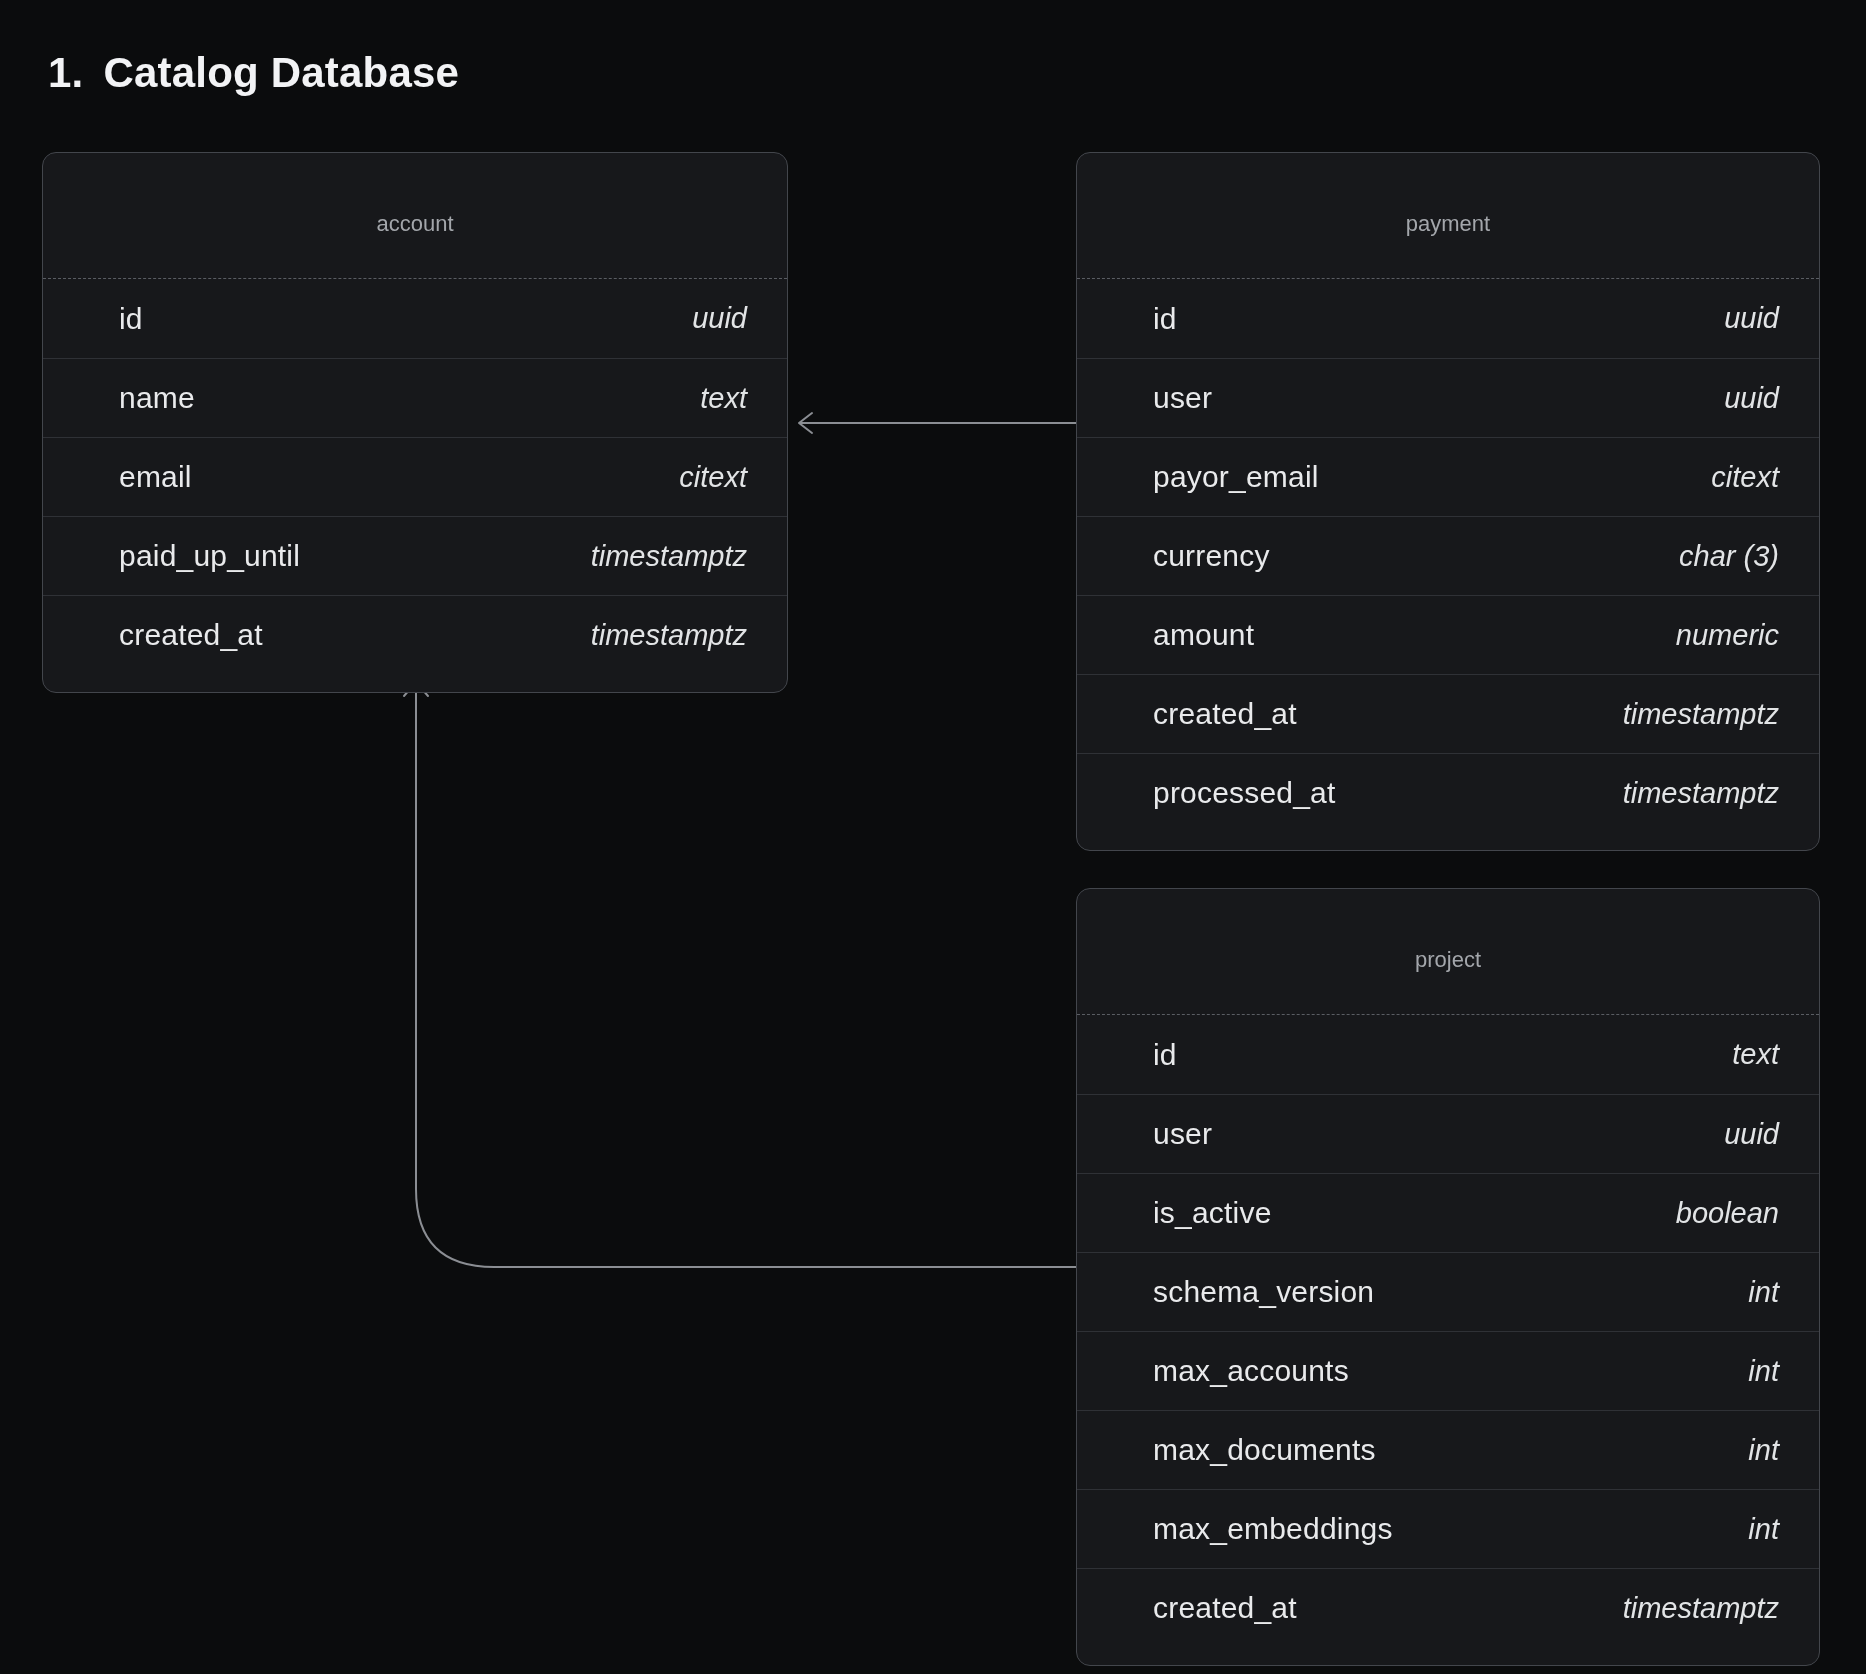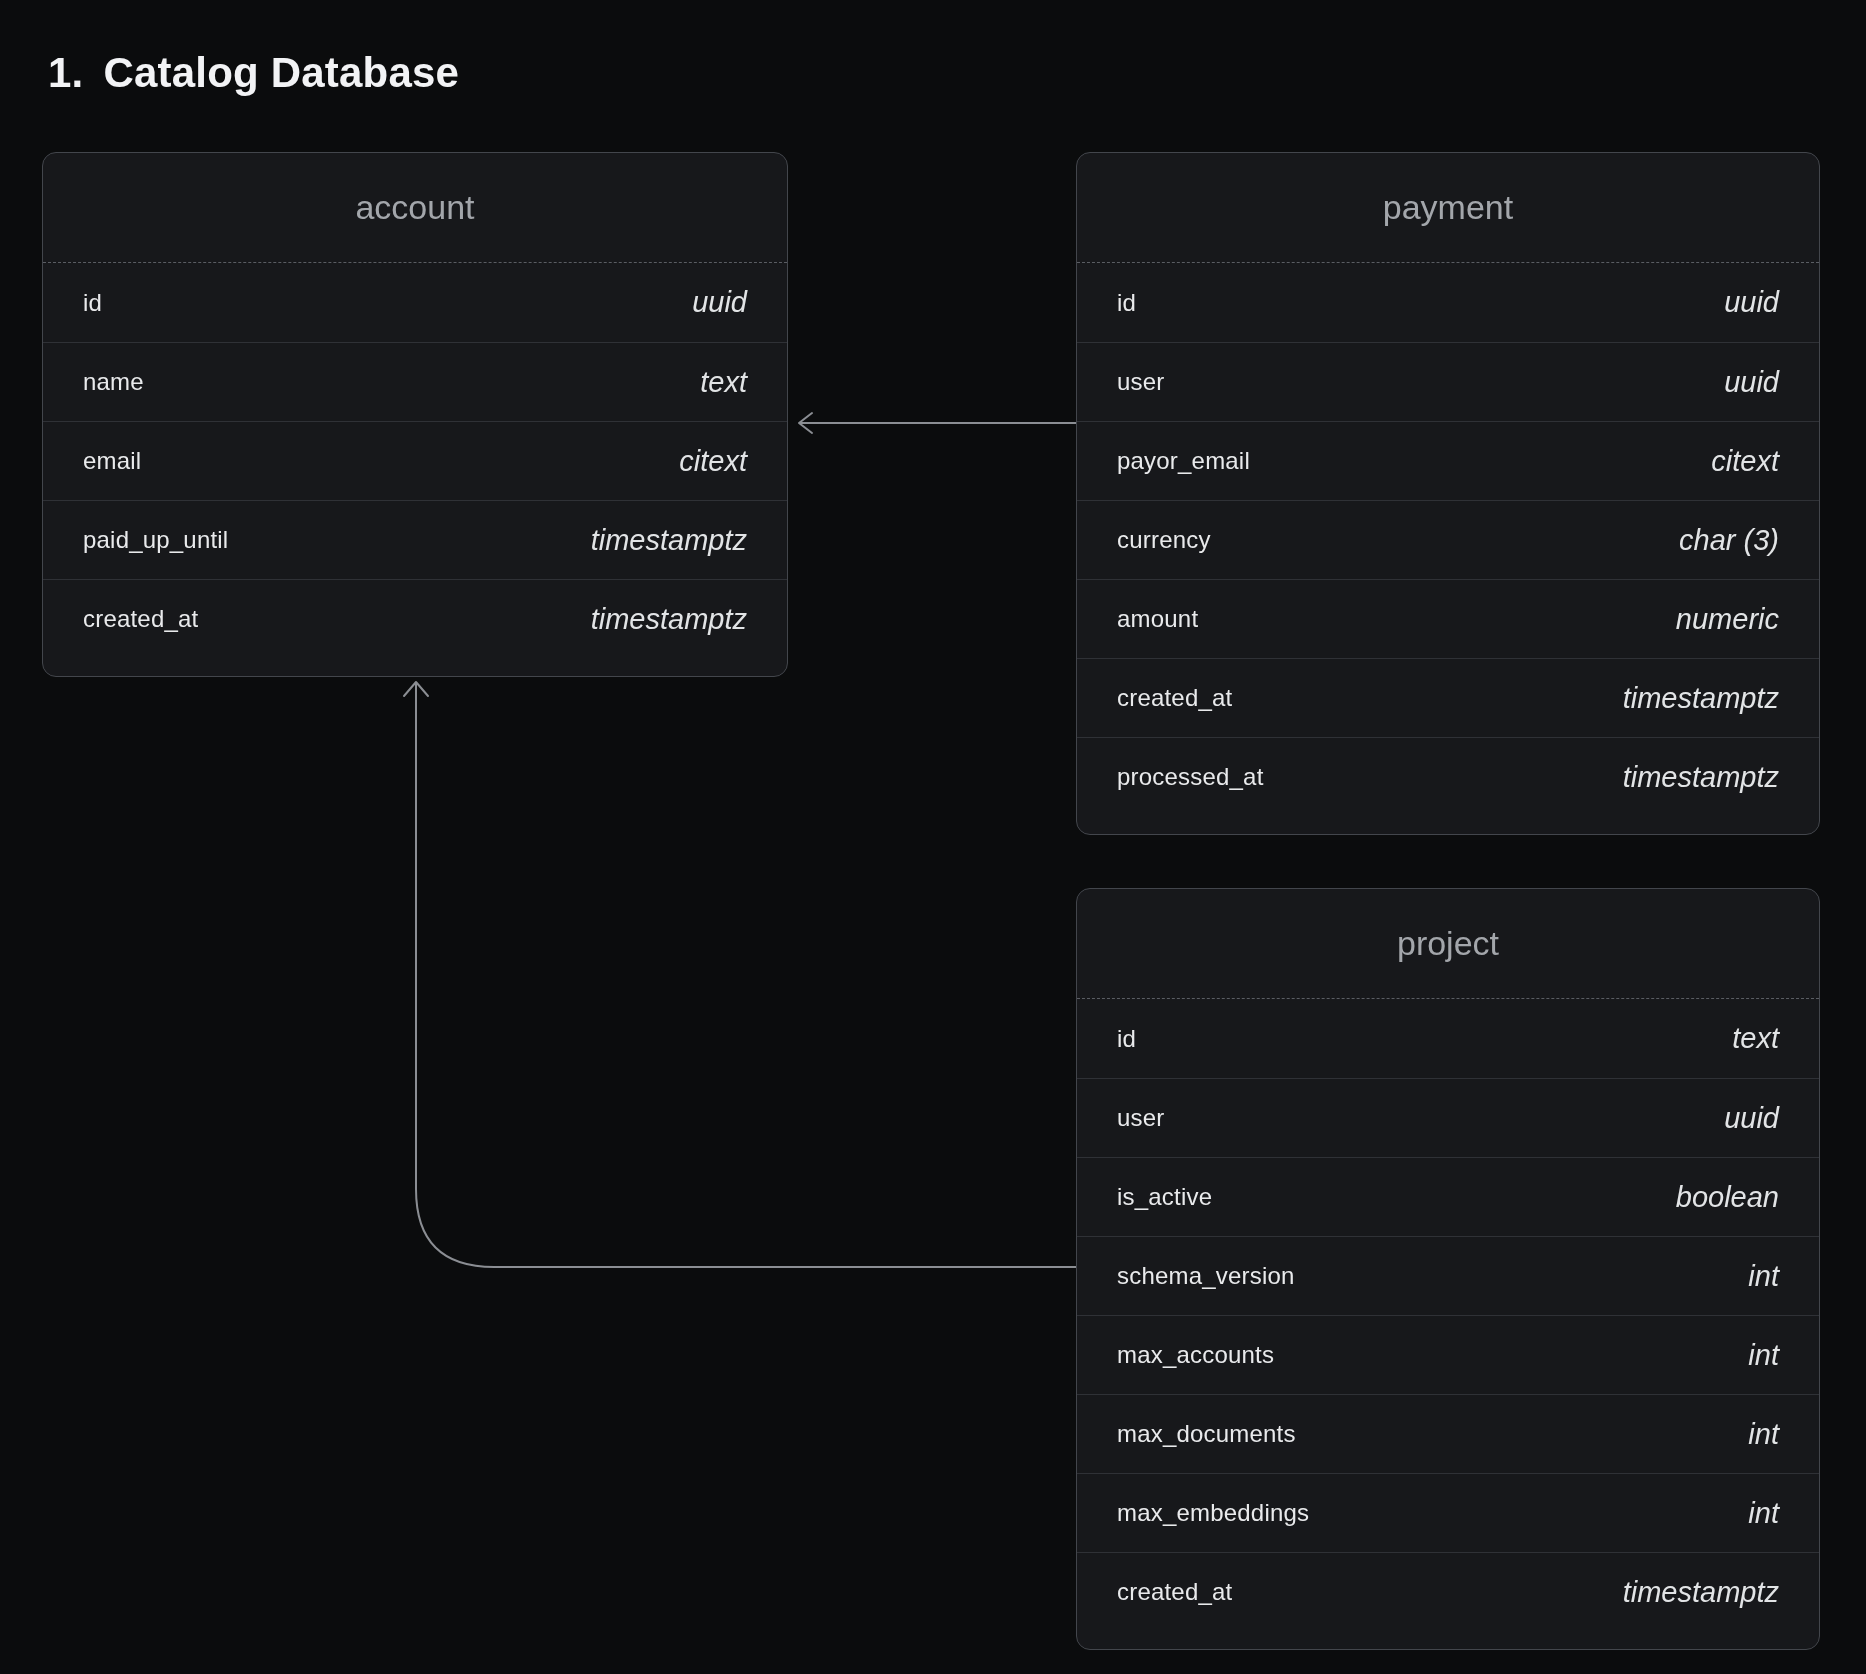--- a/index.html
+++ b/index.html
@@ -58,38 +58,40 @@
     border:1.5px solid var(--card-border);
     border-radius:14px;
     padding-bottom:18px;
     overflow:hidden;
   }
   .table-card header{
     height:110px;
     display:flex;
     align-items:center;
     justify-content:center;
-    font-size:34px;
+    font-size:22px;
     color:var(--header-text);
     border-bottom:1px dashed var(--dashed-separator);
     box-sizing:border-box;
+    margin-top:16px;
   }
   .row{
     height:79px;
     display:flex;
     align-items:center;
     justify-content:space-between;
     padding:0 40px;
     box-sizing:border-box;
   }
   .row + .row{border-top:1px solid var(--row-separator);}
   .col-name{
-    font-size:24px;
+    font-size:30px;
     color:var(--column-text);
     letter-spacing:.2px;
+    margin-left:36px;
   }
   .col-type{
     font-size:29px;
     color:var(--type-text);
     text-align:right;
     font-style:italic;
   }
   #t-account{left:42px;top:152px;width:746px;}
   #t-payment{left:1076px;top:152px;width:744px;}
   #t-project{left:1076px;top:888px;width:744px;}

